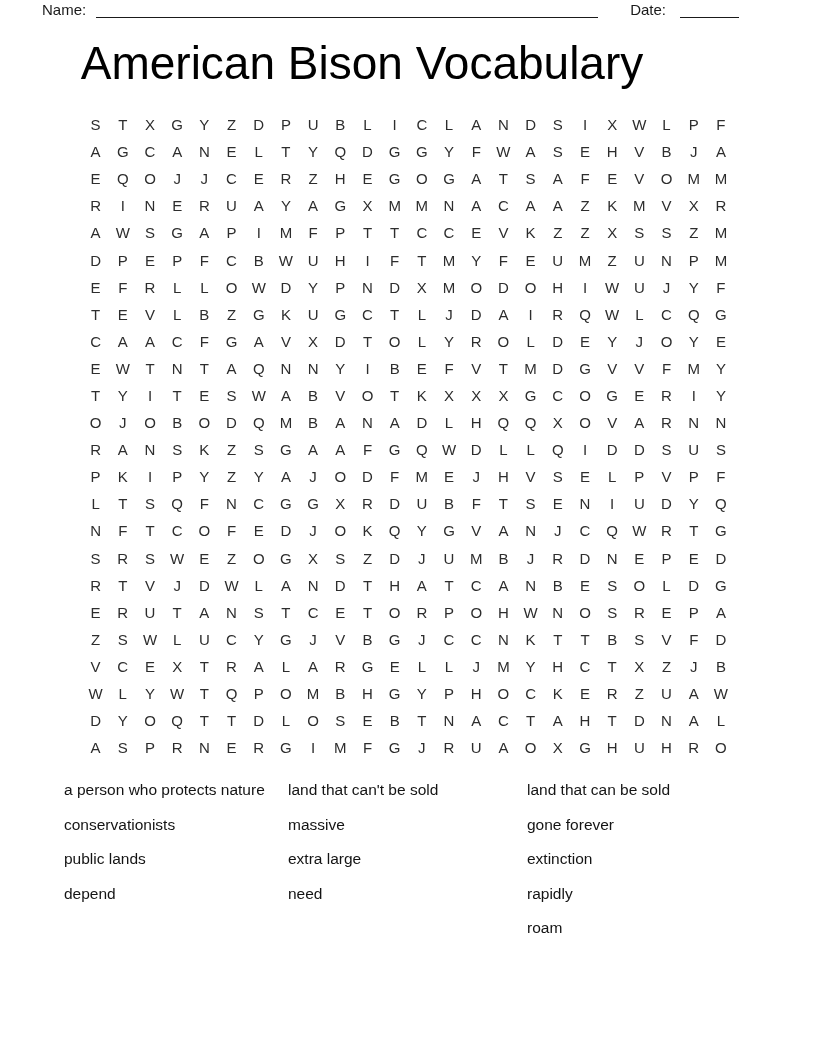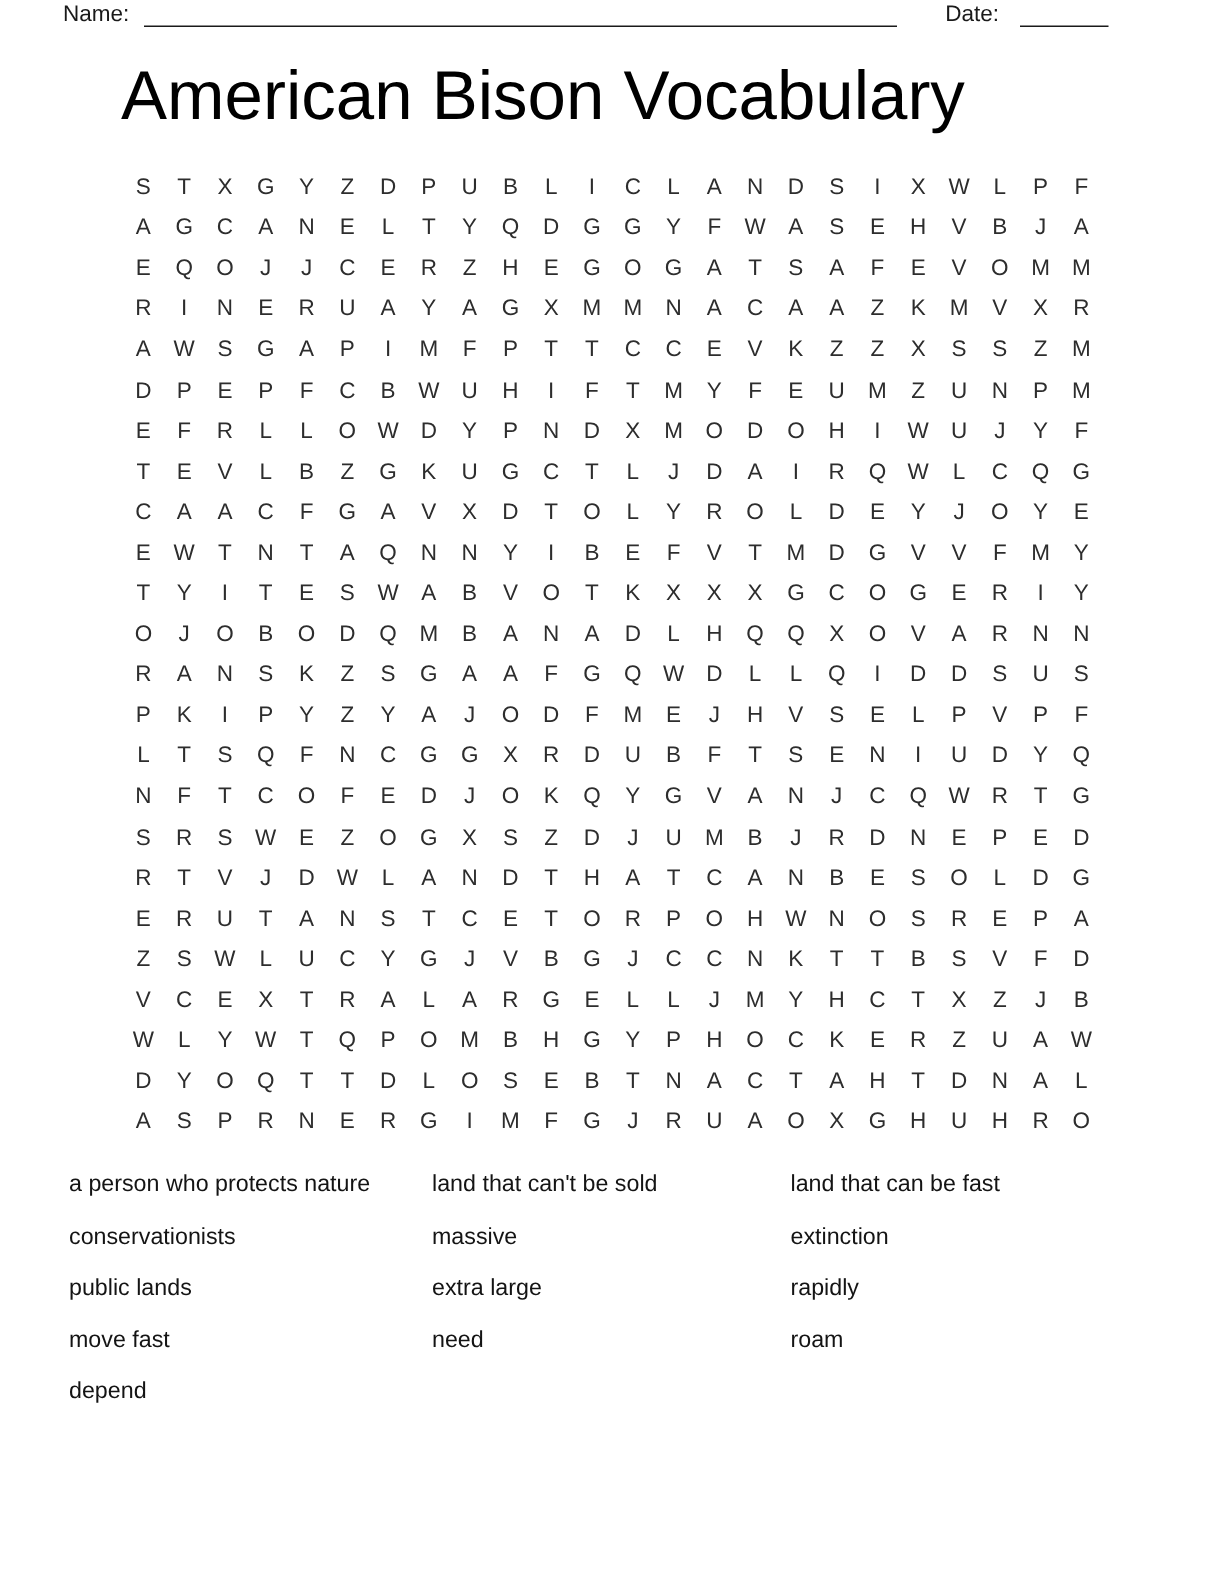--- a/index.html
+++ b/index.html
@@ -71,21 +71,21 @@
     position: absolute;
     top: 773px;
     left: 0;
     width: 816px;
   }
   .word-col {
     position: absolute;
     top: 0;
     white-space: nowrap;
   }
-  .word-col-0 { left: 46px; }
+  .word-col-0 { left: 64px; }
   .word-col-1 { left: 288px; }
   .word-col-2 { left: 527px; }
   .word-item {
     font-size: 15.5px;
     line-height: 34.6px;
     font-weight: 500;
     color: #141414;
   }
 </style>
 </head>
@@ -679,30 +679,30 @@
       <div class="cell">H</div>
       <div class="cell">R</div>
       <div class="cell">O</div>
     </div>
 
   <div class="word-list">
     <div class="word-col word-col-0">
         <div class="word-item">a person who protects nature</div>
         <div class="word-item">conservationists</div>
         <div class="word-item">public lands</div>
-        <div class="word-item">move fast</div>
         <div class="word-item">depend</div>
       </div>
     <div class="word-col word-col-1">
         <div class="word-item">land that can't be sold</div>
         <div class="word-item">massive</div>
         <div class="word-item">extra large</div>
         <div class="word-item">need</div>
       </div>
     <div class="word-col word-col-2">
-        <div class="word-item">land that can be fast</div>
+        <div class="word-item">land that can be sold</div>
+        <div class="word-item">gone forever</div>
         <div class="word-item">extinction</div>
         <div class="word-item">rapidly</div>
         <div class="word-item">roam</div>
       </div>
   </div>
 
 </div>
 
 </body></html>

